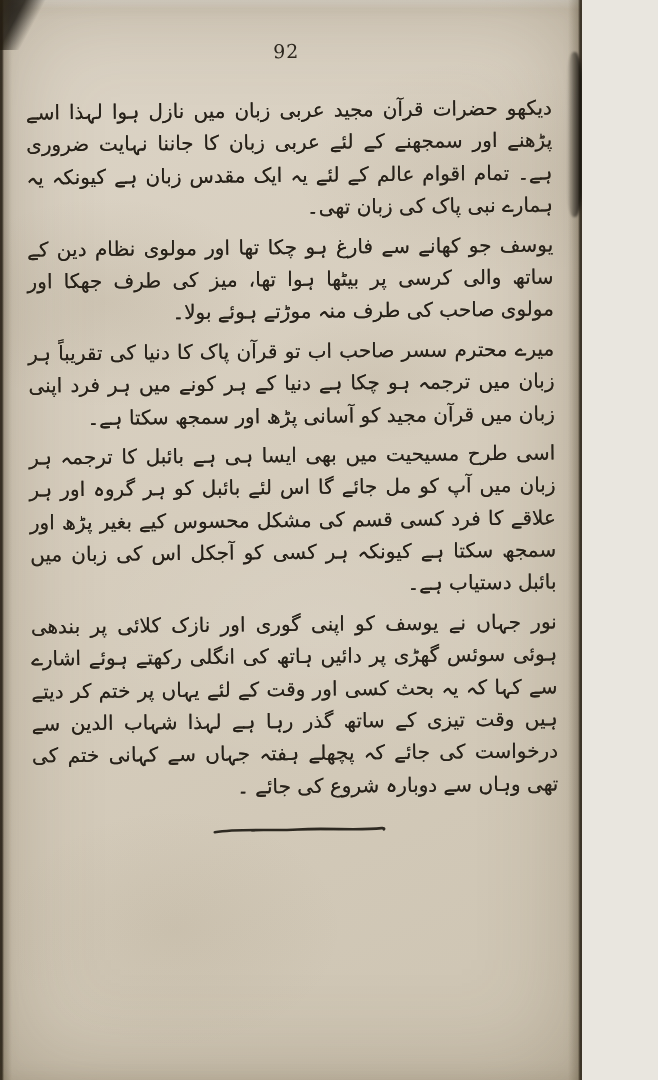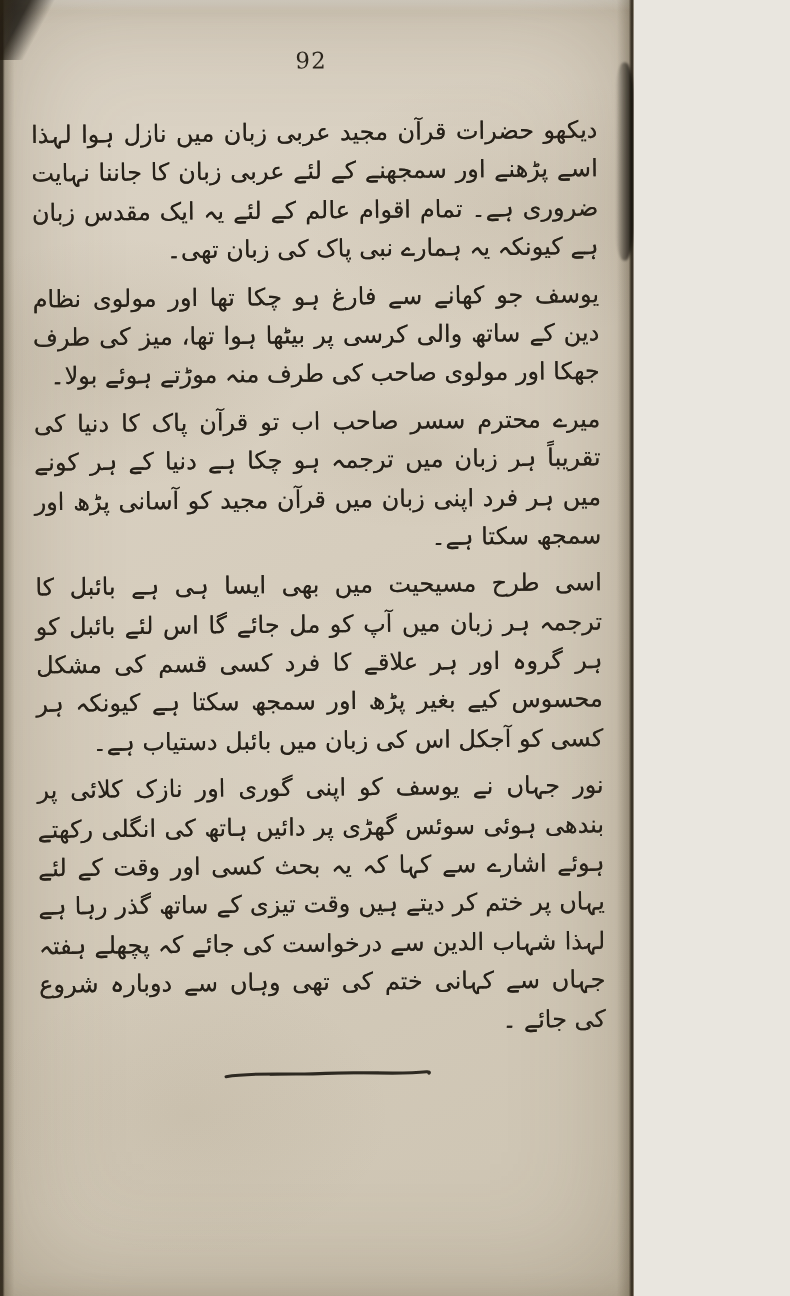--- a/index.html
+++ b/index.html
@@ -2,21 +2,21 @@
 <html><head>
 <meta charset="utf-8">
 <style>
   html, body {
     margin: 0;
     padding: 0;
     background: #e9e6df;
   }
   .canvas {
     position: relative;
-    width: 528px;
+    width: 582px;
     height: 1080px;
     overflow: hidden;
     background: linear-gradient(155deg, #dcd4c6 0%, #d6cdbd 45%, #cdc4b2 100%);
     font-family: "DejaVu Sans", sans-serif;
   }
   .texture {
     position: absolute;
     inset: 0;
     pointer-events: none;
     background:

